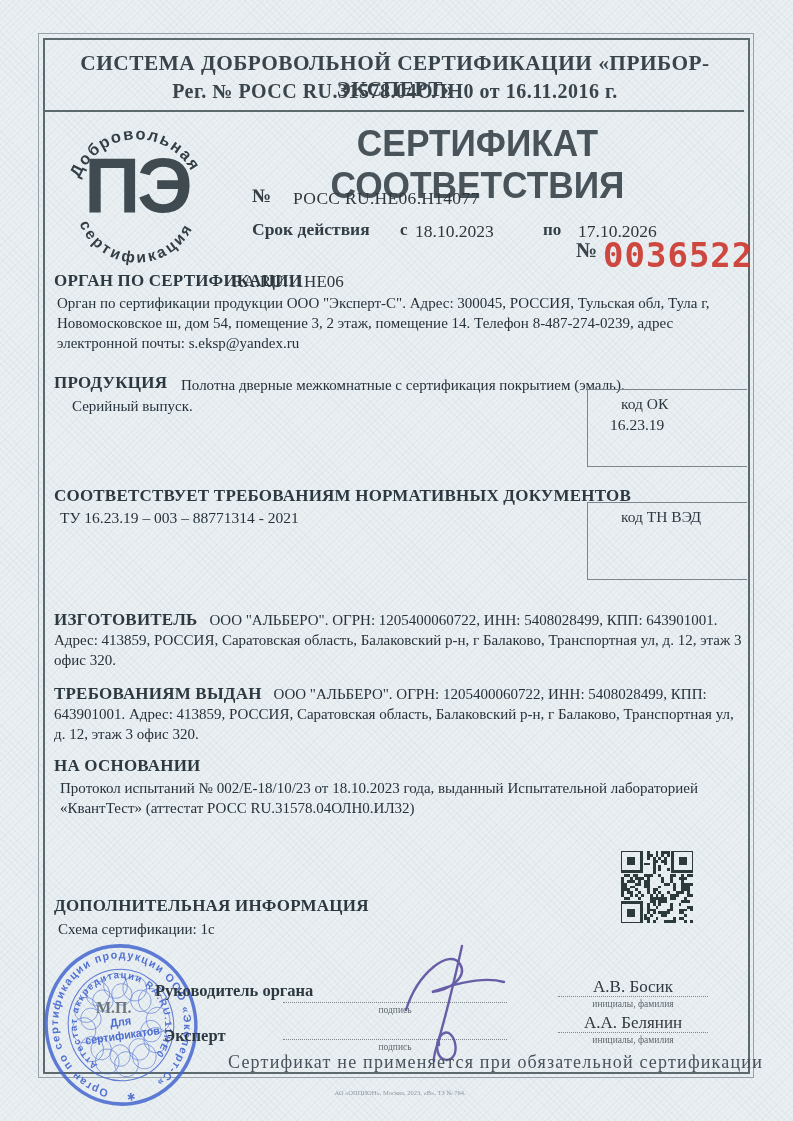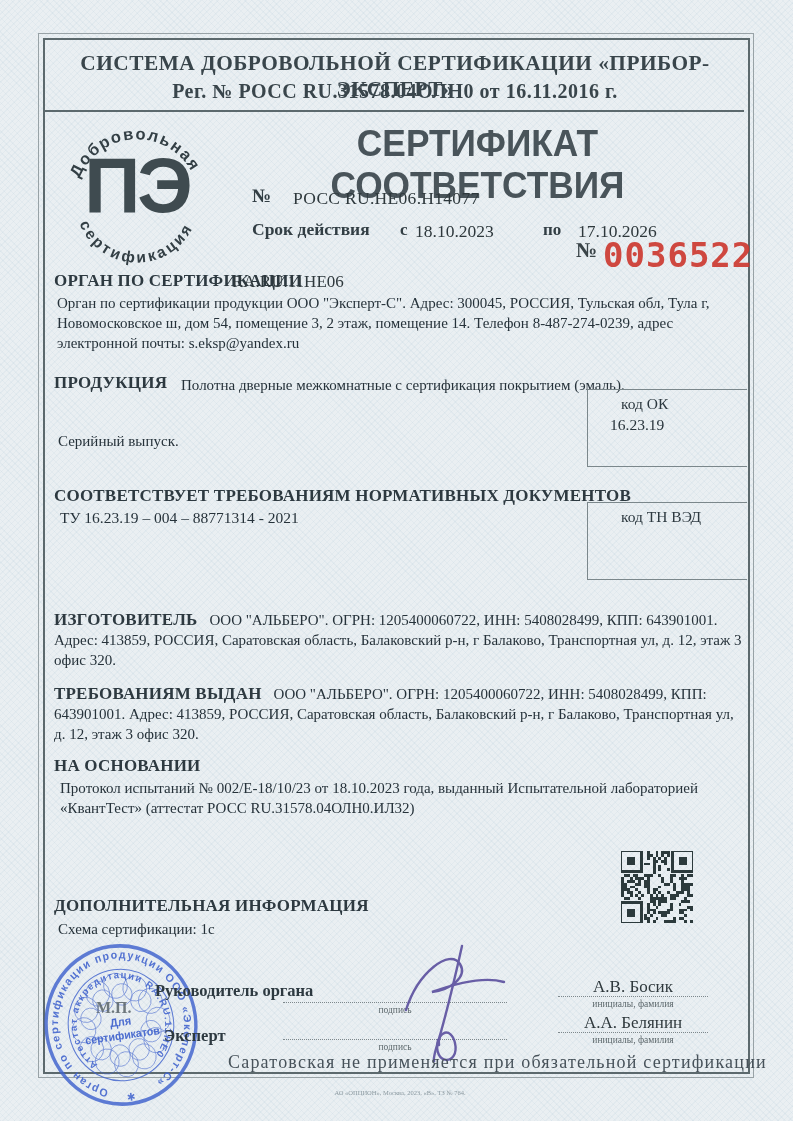--- a/index.html
+++ b/index.html
@@ -85,29 +85,29 @@
   <div class="abs val-d2">17.10.2026</div>
   <div class="abs blank-no">№</div>
   <div class="abs blank-num" style="color:#cd3a31">0036522</div>
 
   <div class="abs sec-label" style="left:54px;top:271px;">ОРГАН ПО СЕРТИФИКАЦИИ</div>
   <div class="abs sec-code" style="left:232px;top:272px;">RA.RU.11НЕ06</div>
   <div class="abs par" style="left:57px;top:293px;width:691px;">Орган по сертификации продукции ООО "Эксперт-С". Адрес: 300045, РОССИЯ, Тульская обл, Тула г, Новомосковское ш, дом 54, помещение 3, 2 этаж, помещение 14. Телефон 8-487-274-0239, адрес электронной почты: s.eksp@yandex.ru</div>
 
   <div class="abs sec-label" style="left:54px;top:373px;">ПРОДУКЦИЯ</div>
   <div class="abs par" style="left:181px;top:375px;width:480px;">Полотна дверные межкомнатные  с сертификация покрытием (эмаль).</div>
-  <div class="abs par" style="left:58px;top:396px;width:480px;margin-top:35px;">Серийный выпуск.</div>
+  <div class="abs par" style="left:72px;top:396px;width:480px;">Серийный выпуск.</div>
 
   <div class="abs code-box" style="top:389px;height:76px;">
     <span class="cap">код ОК</span>
     <span class="val">16.23.19</span>
   </div>
 
   <div class="abs sec-label" style="left:54px;top:486px;">СООТВЕТСТВУЕТ ТРЕБОВАНИЯМ НОРМАТИВНЫХ ДОКУМЕНТОВ</div>
-  <div class="abs par" style="left:60px;top:508px;width:520px;font-size:15.5px;">ТУ 16.23.19 – 004 – 88771314 - 2021</div>
+  <div class="abs par" style="left:60px;top:508px;width:520px;font-size:15.5px;">ТУ 16.23.19 – 003 – 88771314 - 2021</div>
 
   <div class="abs code-box" style="top:502px;height:76px;">
     <span class="cap">код ТН ВЭД</span>
   </div>
 
   <div class="abs par" style="left:54px;top:610px;width:694px;">
     <span class="lbl">ИЗГОТОВИТЕЛЬ</span><span>ООО "АЛЬБЕРО". ОГРН: 1205400060722, ИНН: 5408028499, КПП: 643901001. Адрес: 413859, РОССИЯ, Саратовская область, Балаковский р-н, г Балаково, Транспортная ул, д. 12, этаж 3 офис 320.</span>
   </div>
 
   <div class="abs par" style="left:54px;top:684px;width:694px;">
@@ -374,16 +374,16 @@
   <div class="abs sig-cap" style="left:558px;top:1035px;width:150px;">инициалы, фамилия</div>
 
   <svg class="abs" style="left:388px;top:942px;" width="165" height="130" viewBox="0 0 165 130">
     <g stroke="#5b4f9e" stroke-width="2.4" fill="none" stroke-linecap="round" opacity="0.9">
       <path d="M18,68 C30,30 62,6 72,22 C80,35 62,48 44,50 C66,42 96,34 116,40"></path>
       <path d="M74,4 C66,40 56,80 50,100 C47,110 45,116 46,119"></path>
       <path d="M50,98 C44,124 72,124 67,101 C63,84 49,90 51,103"></path>
     </g>
   </svg>
 
-  <div class="abs footer-note">Саратовская не применяется при обязательной сертификации</div>
+  <div class="abs footer-note">Сертификат не применяется при обязательной сертификации</div>
   <div class="abs print-info">АО «ОПЦИОН», Москва, 2023, «В». ТЗ № 764.</div>
 
 </div>
 
 </body></html>

